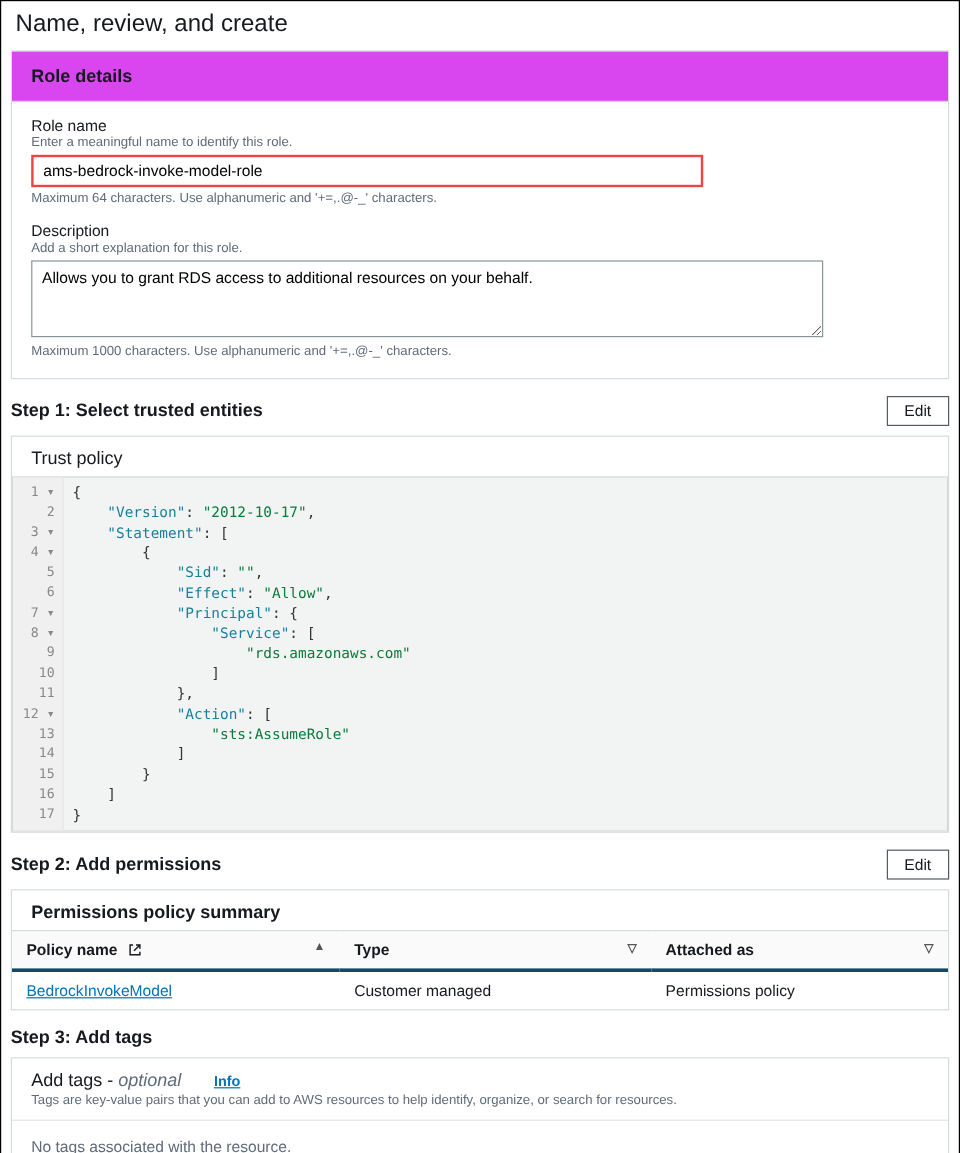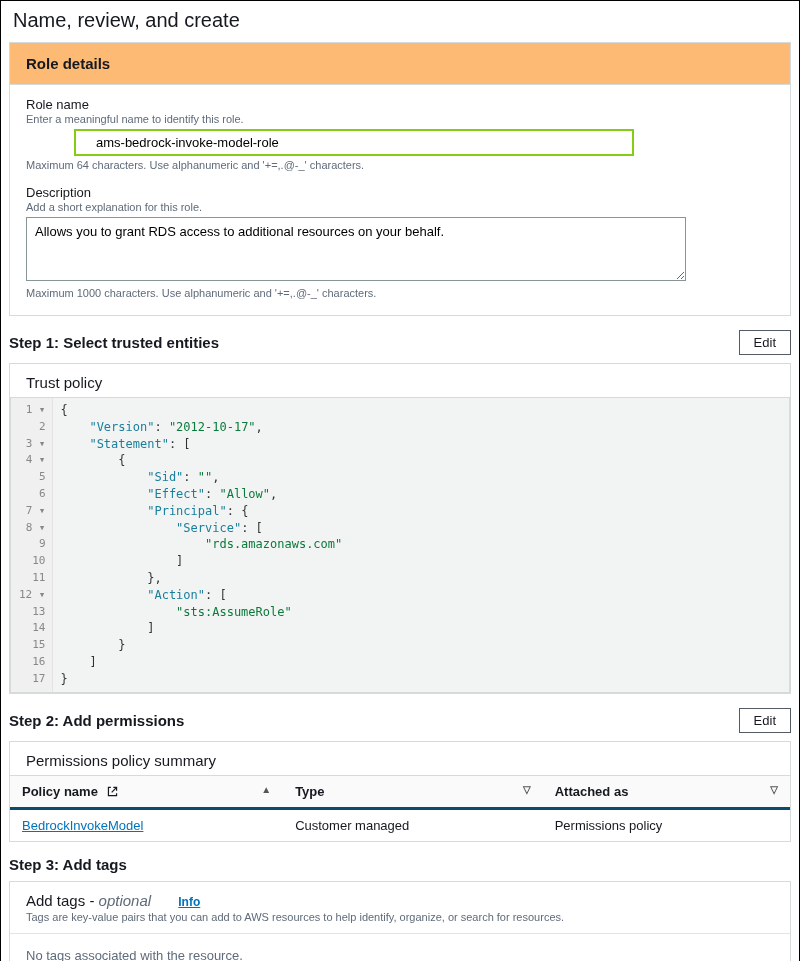--- a/index.html
+++ b/index.html
@@ -1,26 +1,26 @@
 <!DOCTYPE html>
 <html><head>
 <meta charset="utf-8">
 <style>
 * { box-sizing: border-box; margin: 0; padding: 0; }
 body { font-family: "Amazon Ember", "Helvetica Neue", Arial, sans-serif; font-size: 13px; color: #16191f; background: #fff; width: 800px; }
 .page { border: 1px solid #000; padding: 8px; }
 .page-title { font-size: 20px; font-weight: 400; padding: 0 0 10px 4px; }
 .panel { border: 1px solid #d5dbdb; background: #fff; margin-bottom: 14px; }
-.panel-header { background: #fdba74; border-bottom: 1px solid #d5dbdb; padding: 12px 16px; font-size: 15px; font-weight: 700; }
+.panel-header { background: #d946ef; border-bottom: 1px solid #d5dbdb; padding: 12px 16px; font-size: 15px; font-weight: 700; }
 .panel-body { padding: 12px 16px; }
 .field { margin-bottom: 14px; }
 .field-label { font-size: 13px; font-weight: 400; margin-bottom: 1px; }
 .field-desc { font-size: 11px; color: #5f6b7a; margin-bottom: 4px; }
 .field-help { font-size: 11px; color: #5f6b7a; margin-top: 3px; }
-input[type=text].txt { width: 100%; max-width: 560px; padding: 4px 20px; font-size: 13px; border: 2px solid #84cc16; outline: none; margin-left: 48px; }
+input[type=text].txt { width: 100%; max-width: 560px; padding: 4px 8px; font-size: 13px; border: 2px solid #ef4444; outline: none; }
 textarea.txt { width: 100%; max-width: 660px; height: 64px; padding: 6px 8px; font-size: 13px; border: 1px solid #879596; resize: both; font-family: inherit; }
 .step-hdr { display: flex; align-items: center; justify-content: space-between; margin: 6px 0 8px 0; gap: 12px; }
 .step-title { font-size: 15px; font-weight: 700; }
 .btn { display: inline-block; border: 1px solid #545b64; background: #fff; padding: 4px 14px; font-size: 13px; cursor: pointer; font-weight: 400; color: #16191f; }
 .inner-title { font-size: 15px; font-weight: 400; padding: 10px 16px 6px; }
 .code-editor { background: #f2f3f3; border: 1px solid #d5dbdb; font-family: Monaco, Consolas, monospace; font-size: 12px; line-height: 1.4; display: flex; }
 .gutter { background: #f0f0f0; color: #888; text-align: right; padding: 4px 6px 4px 8px; user-select: none; border-right: 1px solid #e4e4e4; }
 .gutter div { height: 16.8px; white-space: nowrap; font-size: 11px; }
 .code { padding: 4px 8px; white-space: pre; color: #333; }
 .tok-key { color: #1a7f9c; }
@@ -108,21 +108,21 @@
     ]
 }</div>
     </div>
   </div>
 
   <div class="step-hdr">
     <div class="step-title">Step 2: Add permissions</div>
     <button class="btn">Edit</button>
   </div>
   <div class="panel">
-    <div class="inner-title" style="font-weight:400">Permissions policy summary</div>
+    <div class="inner-title" style="font-weight:700">Permissions policy summary</div>
     <table class="policies">
       <thead>
         <tr>
           <th>
             <span>Policy name</span>
             <span class="ext-icon">
               <svg viewBox="0 0 16 16" fill="none" stroke="#16191f" stroke-width="1.5">
                   <path d="M6 3H3v10h10v-3"></path>
                   <path d="M9 3h4v4"></path>
                   <path d="M13 3 7 9"></path>

